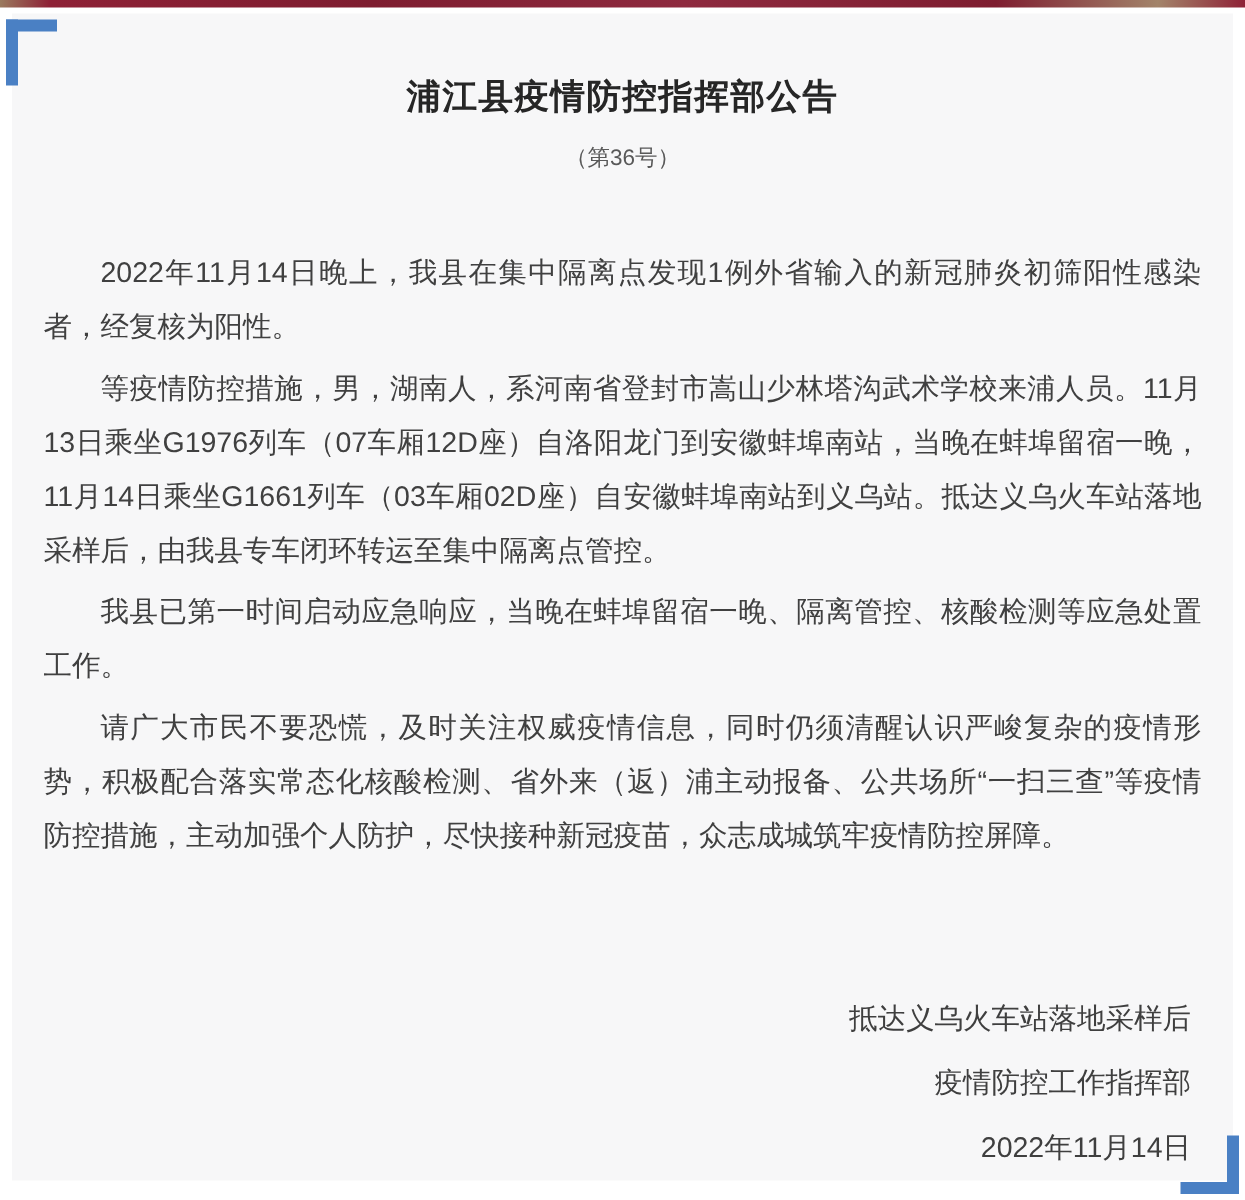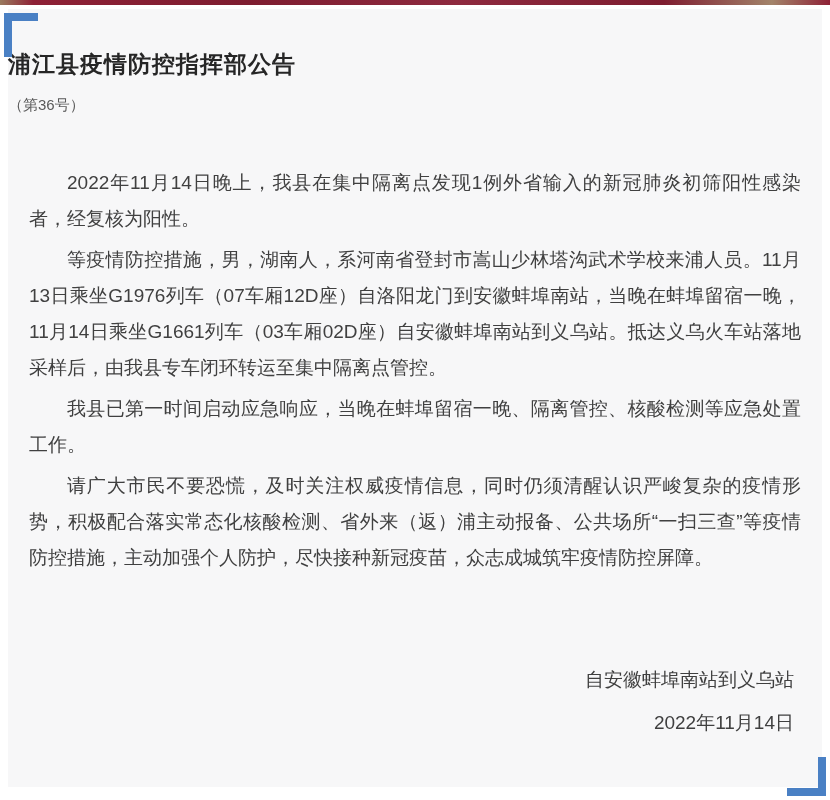--- a/index.html
+++ b/index.html
@@ -48,29 +48,30 @@
     bottom: 4px;
     width: 39px;
     height: 39px;
     border-bottom: 8px solid #4a80c4;
     border-right: 8px solid #4a80c4;
     box-sizing: border-box;
   }
   .doc-title {
     margin: 0;
     padding-top: 40px;
-    text-align: left;
+    text-align: center;
     font-size: 23px;
     line-height: 30px;
     font-weight: bold;
     color: #262626;
     letter-spacing: 1px;
   }
   .doc-number {
     margin-top: 17px;
+    text-align: center;
     font-size: 15px;
     color: #595959;
   }
   .doc-body {
     margin-top: 50px;
     padding: 0 21px;
     font-size: 19px;
     line-height: 36px;
     color: #404040;
     text-align: justify;
@@ -100,21 +101,22 @@
     <div class="doc-number">（第36号）</div>
 
     <div class="doc-body">
       <p>2022年11月14日晚上，我县在集中隔离点发现1例外省输入的新冠肺炎初筛阳性感染者，经复核为阳性。</p>
       <p>等疫情防控措施，男，湖南人，系河南省登封市嵩山少林塔沟武术学校来浦人员。11月13日乘坐G1976列车（07车厢12D座）自洛阳龙门到安徽蚌埠南站，当晚在蚌埠留宿一晚，11月14日乘坐G1661列车（03车厢02D座）自安徽蚌埠南站到义乌站。抵达义乌火车站落地采样后，由我县专车闭环转运至集中隔离点管控。</p>
       <p>我县已第一时间启动应急响应，当晚在蚌埠留宿一晚、隔离管控、核酸检测等应急处置工作。</p>
       <p>请广大市民不要恐慌，及时关注权威疫情信息，同时仍须清醒认识严峻复杂的疫情形势，积极配合落实常态化核酸检测、省外来（返）浦主动报备、公共场所“一扫三查”等疫情防控措施，主动加强个人防护，尽快接种新冠疫苗，众志成城筑牢疫情防控屏障。</p>
     </div>
 
     <div class="signature">
-      <div>自安徽蚌埠南站到义乌站</div>
+      <div>抵达义乌火车站落地采样后</div>
+      <div>疫情防控工作指挥部</div>
       <div>2022年11月14日</div>
     </div>
   </div>
 
   <div class="bracket-tl"></div>
   <div class="bracket-br"></div>
 
 </div>
 
 </body></html>

